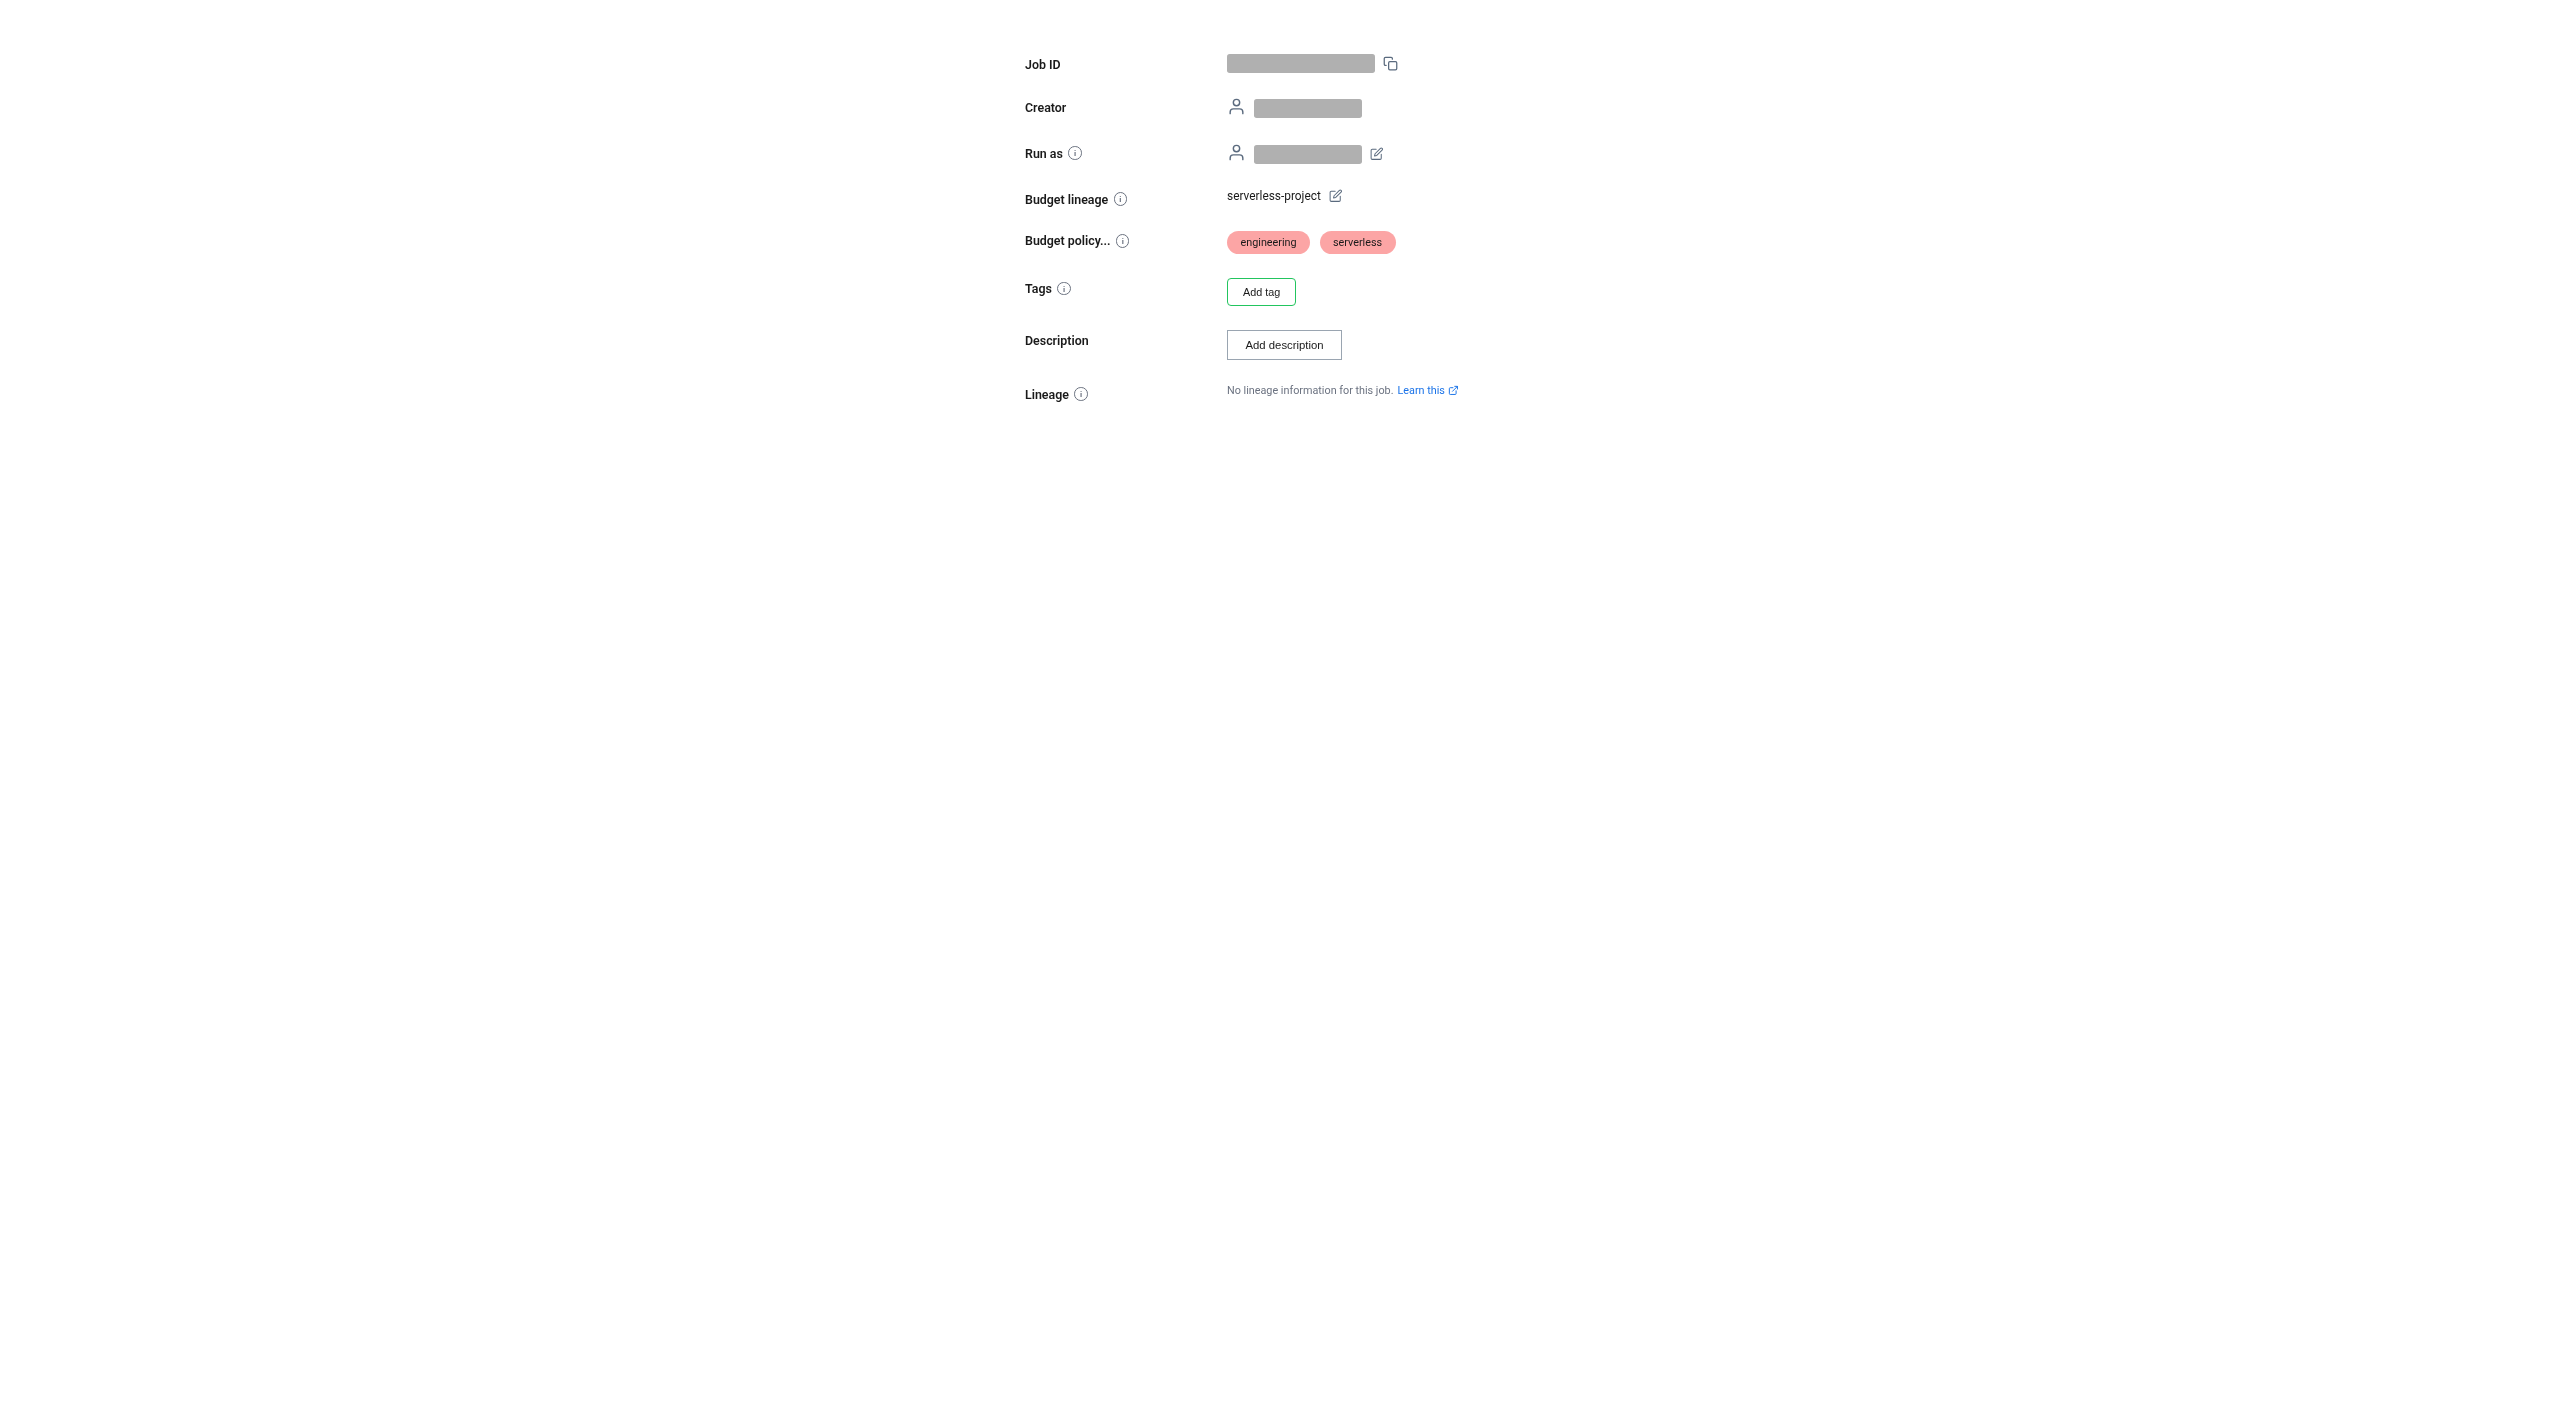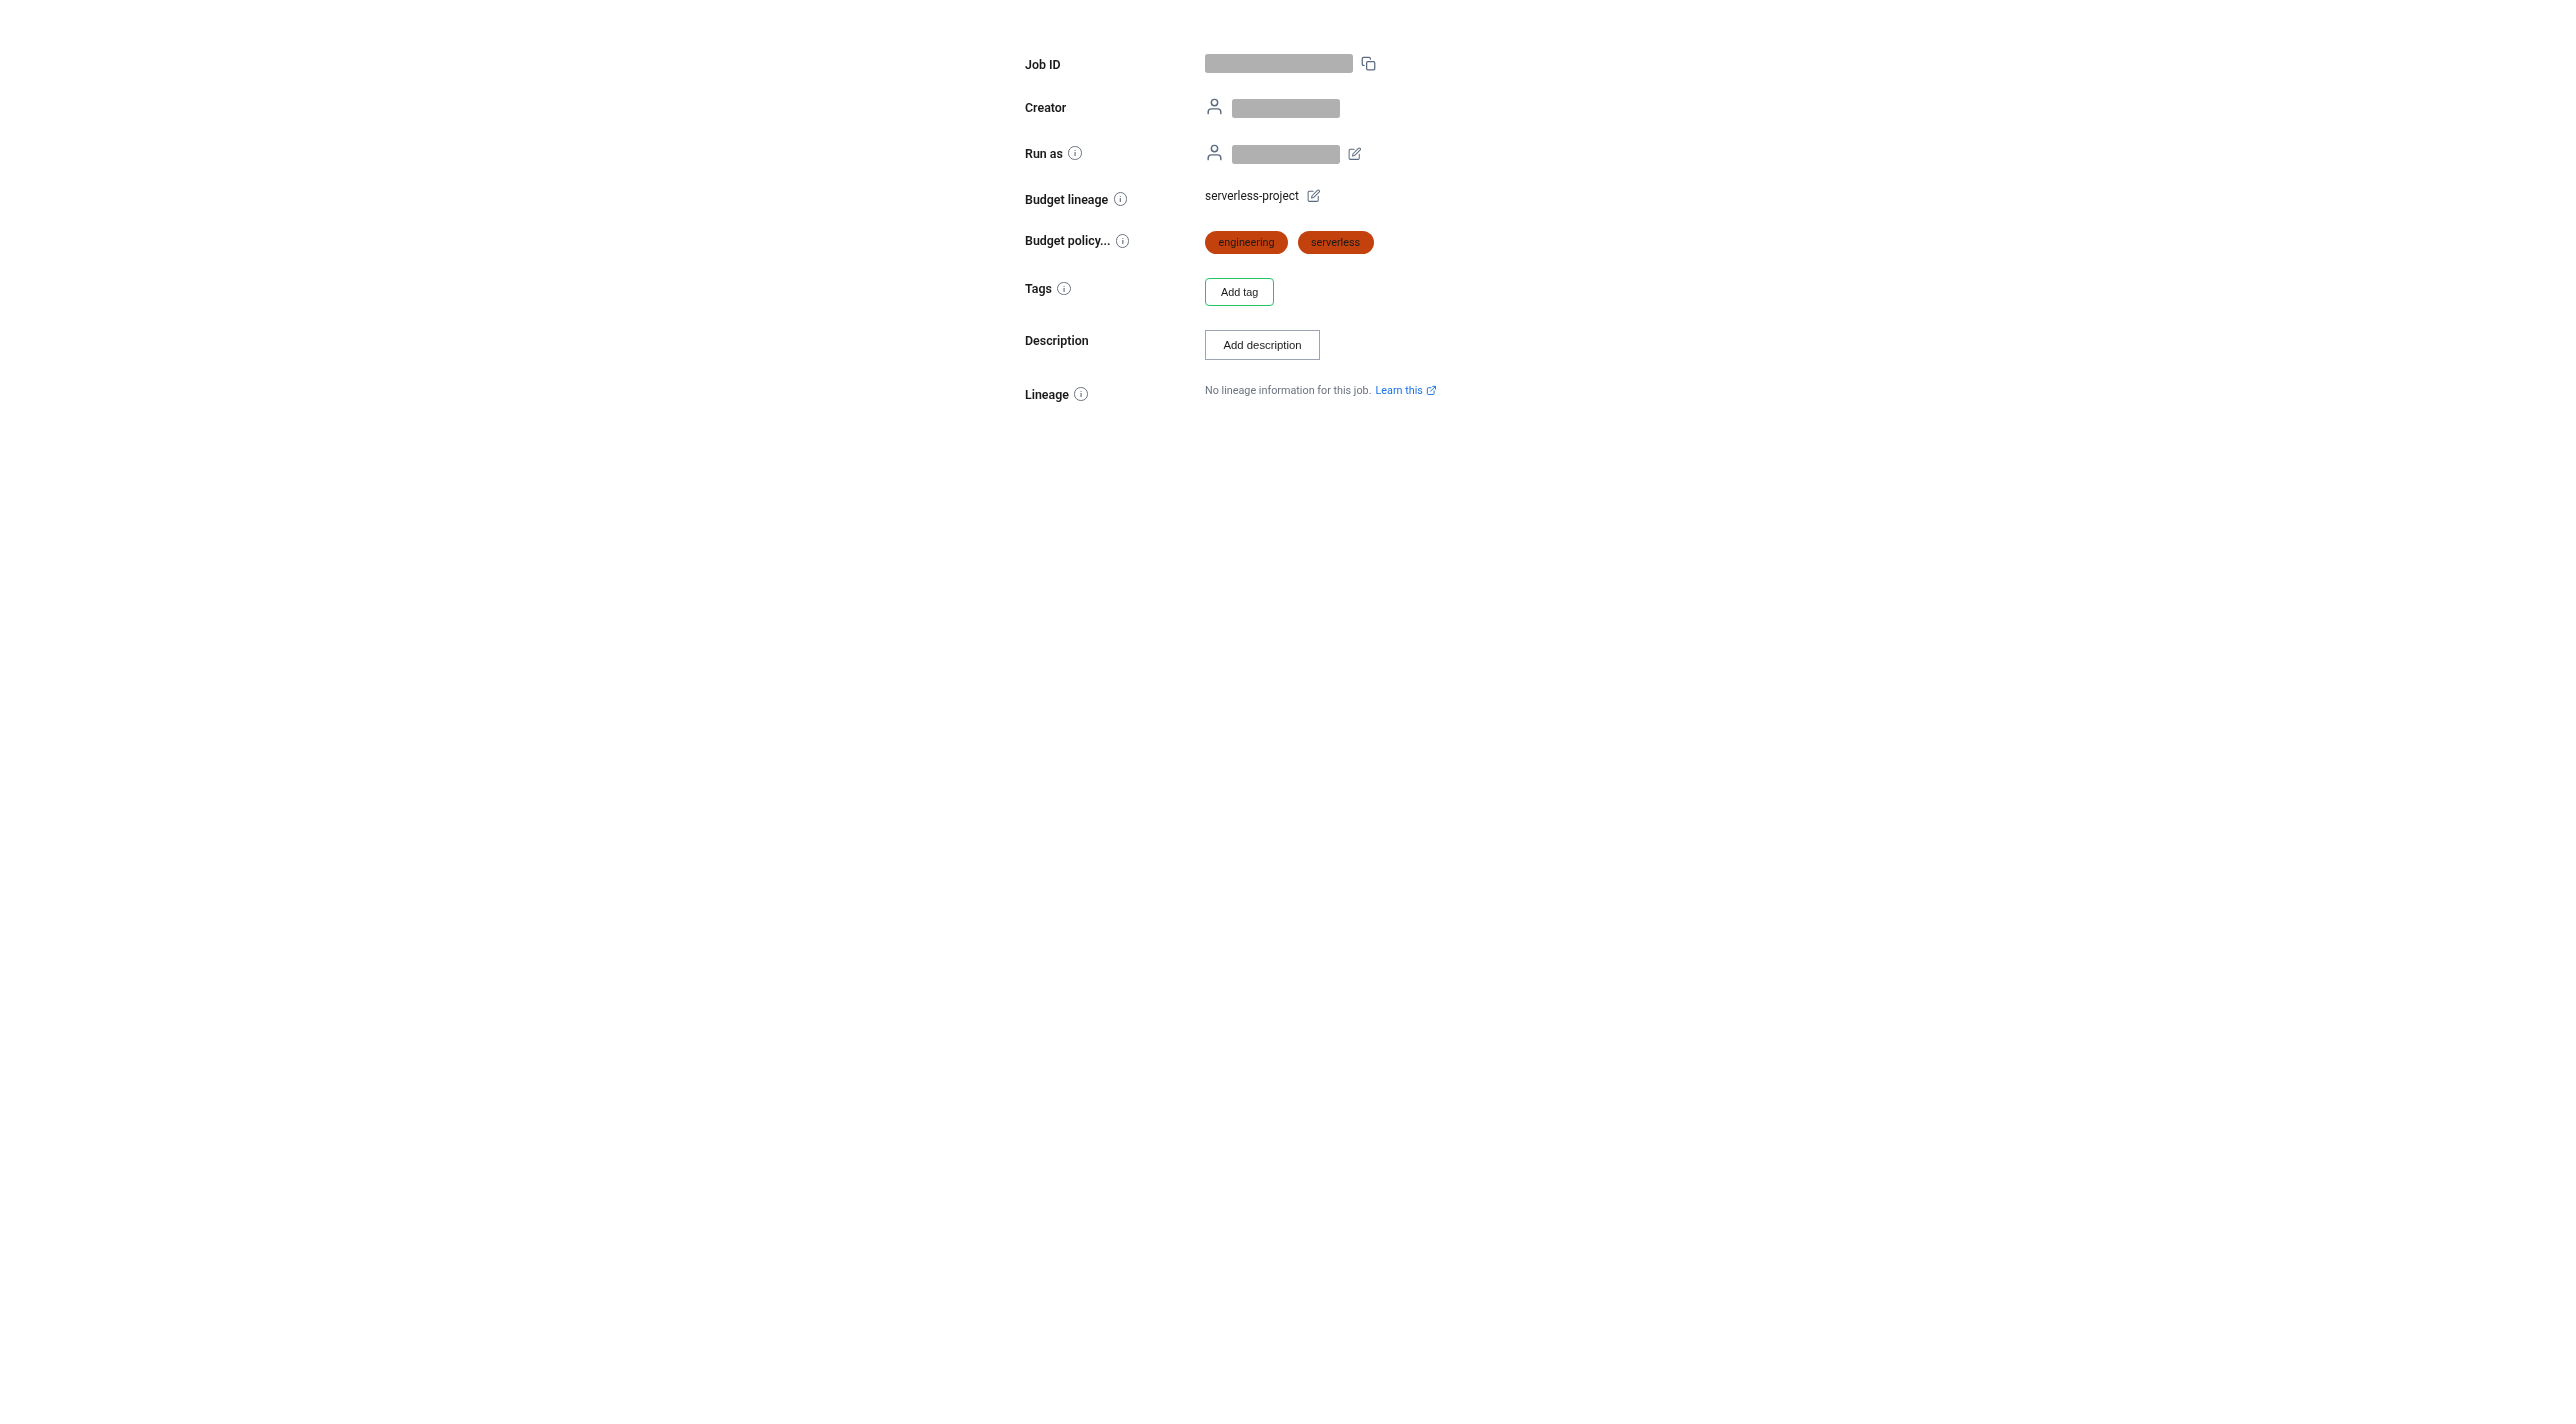--- a/index.html
+++ b/index.html
@@ -26,21 +26,21 @@
       font-size: 2.6rem;
       font-weight: 700;
       color: #1a1a1a;
       margin-bottom: 27px;
     }
 
     .field-row {
       display: flex;
       align-items: flex-start;
       margin-bottom: 24px;
-      gap: 5px;
+      gap: 27px;
     }
 
     .field-label-col {
       width: 175px;
       flex-shrink: 0;
       display: flex;
       align-items: center;
       gap: 5.4px;
       padding-top: 2.7px;
     }
@@ -89,21 +89,21 @@
     }
 
     .user-icon svg {
       width: 19px;
       height: 19px;
       color: #5a6a7e;
     }
 
     
     .tag-pill {
-      background: #c2410c;
+      background: #fca5a5;
       border-radius: 13.5px;
       padding: 5.4px 13.5px;
       font-size: 1rem;
       color: #1a1a1a;
       font-weight: 400;
     }
 
     
     .outline-btn {
       border: 1px solid #22c55e;

